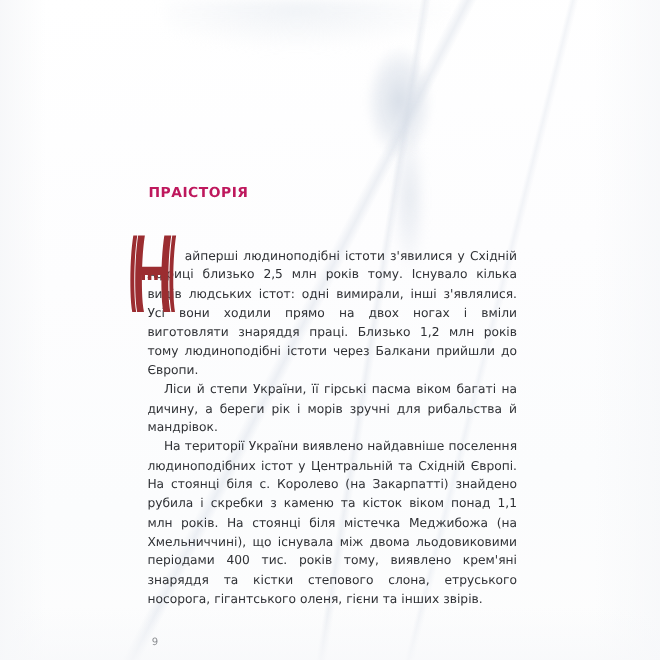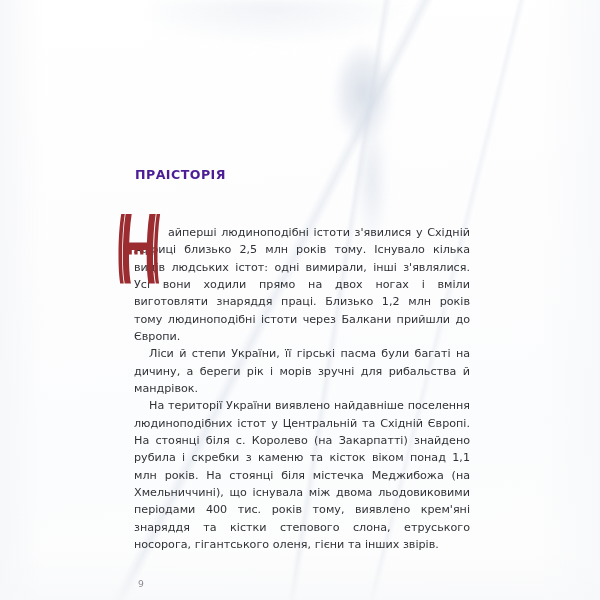--- a/index.html
+++ b/index.html
@@ -83,21 +83,21 @@
     left: 134px;
     top: 168px;
     width: 336px;
   }
 
   .chapter-heading {
     font-family: "DejaVu Sans", sans-serif;
     font-size: 12.6px;
     font-weight: bold;
     letter-spacing: 0.45px;
-    color: #4c1d95;
+    color: #be185d;
     margin: 0 0 42px 1px;
     line-height: 1.1;
   }
 
   
   .dropcap-wrap {
     position: absolute;
     left: -21px;
     top: 44px;
     width: 54px;
@@ -183,20 +183,20 @@
                    L30.4 38.0 L30.4 42.6 L27.2 42.6 L27.2 38.0
                    L24.6 38.0 L24.6 42.6 L21.4 42.6 L21.4 38.0
                    L18.8 38.0 L18.8 42.6 L15.6 42.6 L15.6 38.0
                    L14.0 38.0 Z"></path>
         </g>
       </svg>
     </div>
 
     <div class="body-copy">
       <p class="first-para">айперші людиноподібні істоти з'явилися у Східній Африці близько 2,5 млн років тому. Існувало кілька видів людських істот: одні вимирали, інші з'являлися. Усі вони ходили прямо на двох ногах і вміли виготовляти знаряддя праці. Близько 1,2 млн років тому людиноподібні істоти через Балкани прийшли до Європи.</p>
-      <p class="indent">Ліси й степи України, її гірські пасма були багаті на дичину, а береги рік і морів зручні для рибальства й мандрівок.</p>
+      <p class="indent">Ліси й степи України, її гірські пасма віком багаті на дичину, а береги рік і морів зручні для рибальства й мандрівок.</p>
       <p class="indent">На території України виявлено найдавніше поселення людиноподібних істот у Центральній та Східній Європі. На стоянці біля с. Королево (на Закарпатті) знайдено рубила і скребки з каменю та кісток віком понад 1,1 млн років. На стоянці біля містечка Меджибожа (на Хмельниччині), що існувала між двома льодовиковими періодами 400 тис. років тому, виявлено крем'яні знаряддя та кістки степового слона, етруського носорога, гігантського оленя, гієни та інших звірів.</p>
     </div>
   </div>
 
   <div class="page-number">9</div>
 
 </div>
 
 </body></html>

